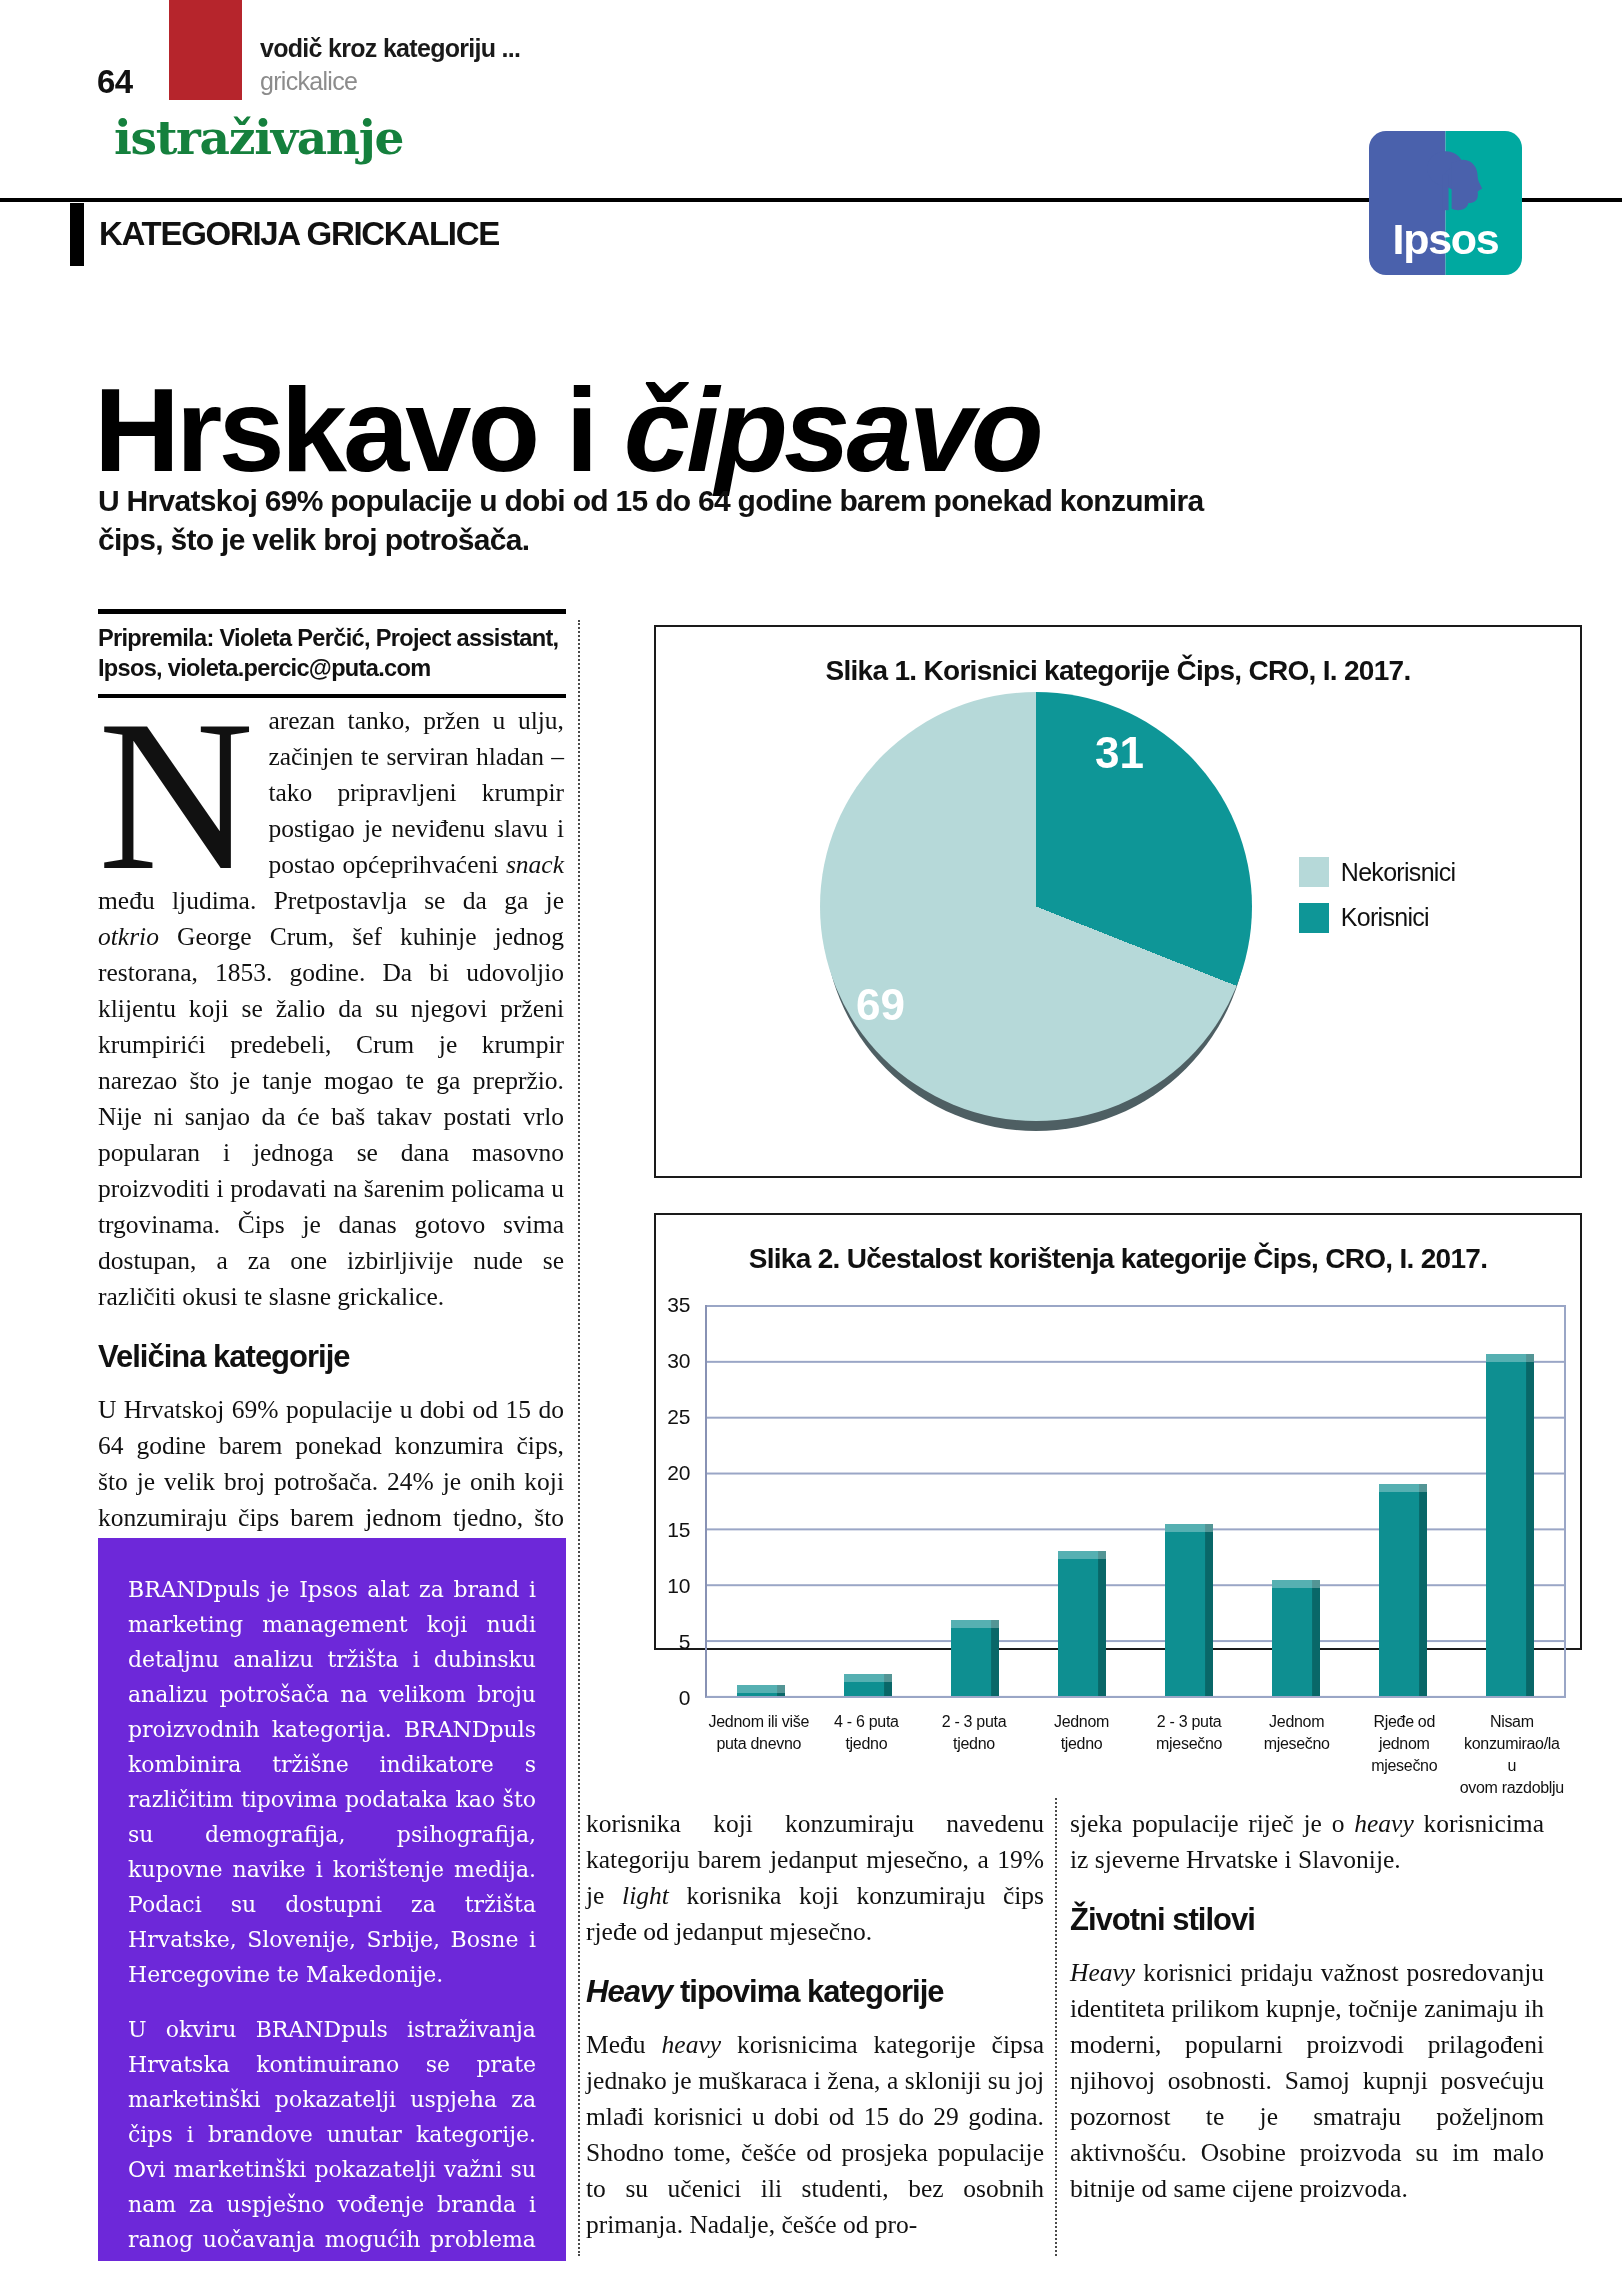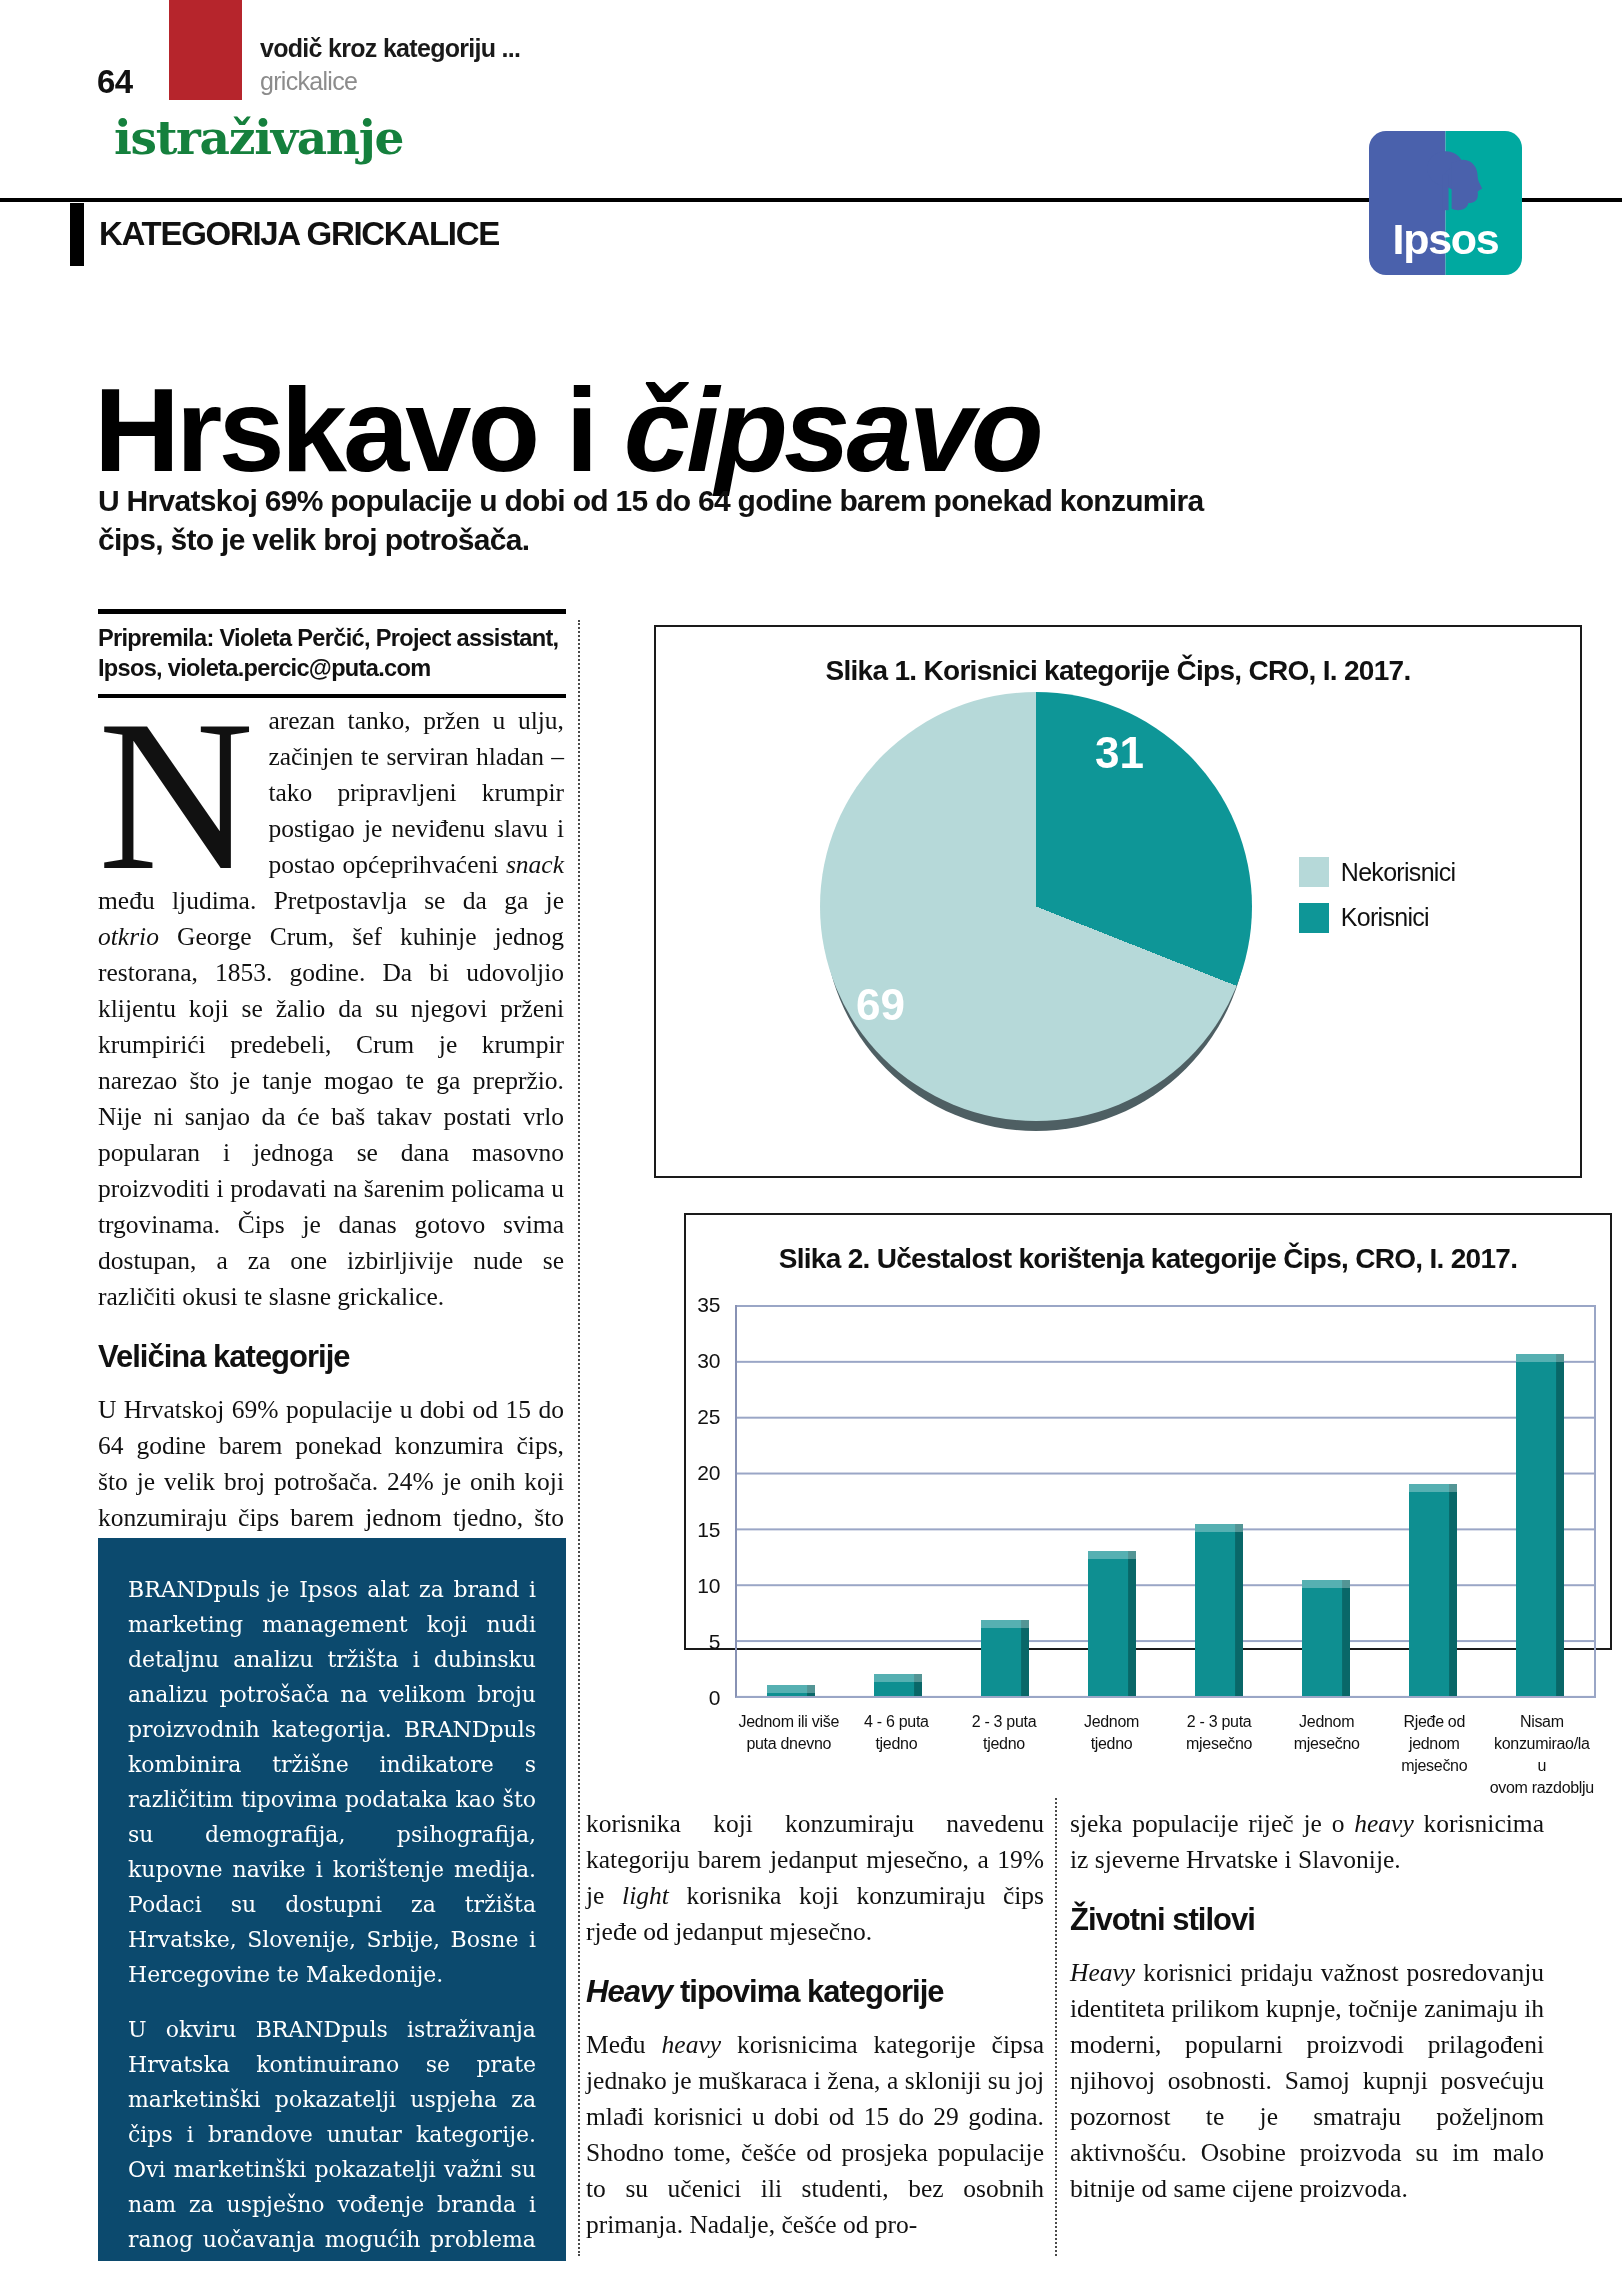--- a/index.html
+++ b/index.html
@@ -52,30 +52,30 @@
         margin:9.2px 14.4px 0 0;}
   .subhead{font-family:"Liberation Sans",sans-serif;font-weight:bold;font-size:31px;
         letter-spacing:-1px;text-align:left;margin:23.6px 0 17px 0;}
   .subhead em{font-style:italic;}
   .colM{position:absolute;left:586px;top:1806px;width:458px;}
   .colR{position:absolute;left:1070px;top:1806px;width:474px;}
   p{margin:0;}
   em{font-style:italic;}
 
   
-  .infobox{position:absolute;left:98px;top:1538px;width:468px;height:723px;background:#0c4a6e;
+  .infobox{position:absolute;left:98px;top:1538px;width:468px;height:723px;background:#6d28d9;
         box-sizing:border-box;padding:34px 30px;color:#fff;font-family:"DejaVu Serif",serif;
         font-size:22px;line-height:35px;text-align:justify;}
   .infobox p + p{margin-top:19.6px;}
 
   
   .chartbox{position:absolute;left:654px;width:928px;border:2px solid #1a1a1a;background:#fff;
         box-sizing:border-box;}
   .chart1{top:625px;height:553px;}
-  .chart2{top:1213px;height:437px;margin-left:30px;}
+  .chart2{top:1213px;height:437px;}
   .chart-title{position:absolute;left:0;right:0;top:27.5px;text-align:center;
         font-family:"Liberation Sans",sans-serif;font-weight:bold;font-size:28px;letter-spacing:-0.7px;}
 
   
   .pie-wrap{position:absolute;left:164px;top:65px;width:432px;height:432px;}
   .pie-shadow{position:absolute;left:3.9px;top:14.4px;width:424px;height:425px;border-radius:50%;
         background:#4e5f63;}
   .pie{position:absolute;left:0;top:0;width:432px;height:429px;border-radius:50%;}
   .pie-label{position:absolute;color:#fff;font-family:"Liberation Sans",sans-serif;
         font-weight:bold;font-size:44px;}

